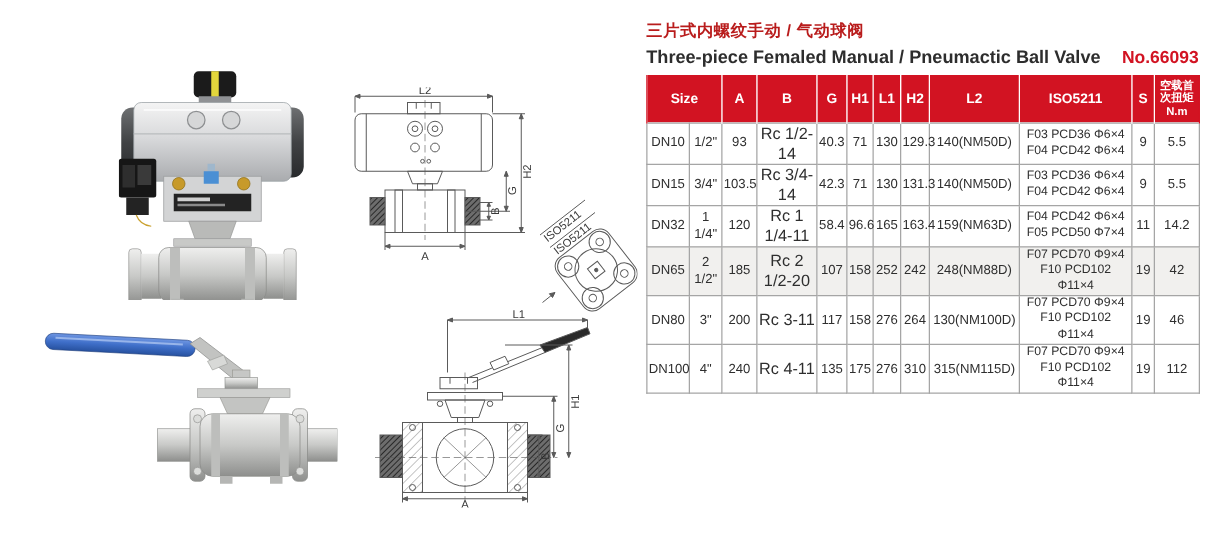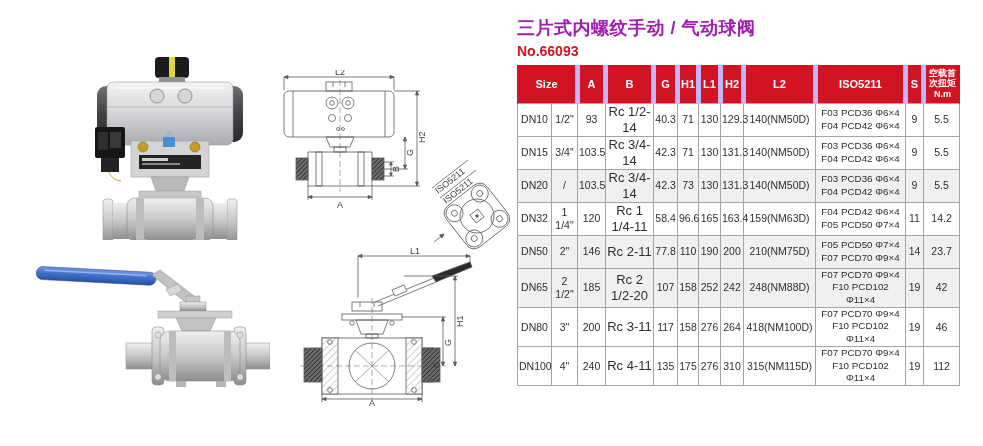--- a/index.html
+++ b/index.html
@@ -1,27 +1,27 @@
 <!DOCTYPE html>
 <html style="--accent: #d21322; --row-alt: #f1f0ee; --handle-blue: #3f6fc9;"><head>
 <meta charset="utf-8">
 <style>
 *{margin:0;padding:0;box-sizing:border-box}
 html,body{background:#fff;font-family:"Liberation Sans",sans-serif}
 .canvas{position:relative;width:983px;height:446px;background:#fff;overflow:hidden}
 .left-panel{position:absolute;left:0;top:0;width:512px;height:446px}
 .left-panel svg{position:absolute}
 .right-panel{position:absolute;left:517px;top:16px;width:442px}
-.title-cn{font-size:18px;font-weight:bold;color:#a21caf;letter-spacing:.5px}
+.title-cn{font-size:13px;font-weight:bold;color:#b91c1c;letter-spacing:.5px}
 .title-row{display:flex;justify-content:space-between;align-items:baseline;margin-top:3px}
 .title-en{font-size:14.5px;font-weight:bold;color:#2d2d2d}
 .model-no{font-size:14px;font-weight:bold;color:var(--accent,#d21322)}
 table.spec{border-collapse:collapse;table-layout:fixed;width:442px;margin-top:6px}
 .spec th{background:var(--accent,#d21322);color:#fff;font-size:11px;font-weight:bold;
-  border-left:5px solid #c4b5fd;border-right:1px solid #fff;height:38px;padding:0 1px;text-align:center}
+  border-left:1px solid #c4b5fd;border-right:1px solid #fff;height:38px;padding:0 1px;text-align:center}
 .spec th:first-child{border-left:1px solid var(--accent,#d21322)}
 .spec th:last-child{border-right:1px solid var(--accent,#d21322)}
 .spec th.torque{font-size:9px;line-height:1.2}
 .spec th.torque span{display:block}
 .spec td{border:1px solid #a5a5a5;font-size:10.5px;color:#2e2e2e;text-align:center;
   height:33px;padding:0 1px;line-height:1.2;background:#fff}
 .spec tr.shaded td{background:var(--row-alt,#f1f0ee)}
 .spec td.c-iso{font-size:9.8px;line-height:1.3}
 .spec td.c-b{font-size:13px}
 .dim{font-size:9px;fill:#3a3a3a;font-family:"Liberation Sans",sans-serif}
@@ -256,20 +256,21 @@
       <text class="dim" transform="translate(163,81) rotate(-90)">H1</text>
       <text class="dim" transform="translate(151,100) rotate(-90)">G</text>
       <text class="dim" transform="translate(139,122) rotate(-90)">B</text>
       <text class="dim" x="69" y="160">A</text>
     </svg>
   </div>
 
   <div class="right-panel">
     <div class="title-cn">三片式内螺纹手动 / 气动球阀</div>
     <div class="title-row">
+      <span class="title-en">Three-piece Femaled Manual / Pneumactic Ball Valve</span>
       <span class="model-no">No.66093</span>
     </div>
     <table class="spec">
       <colgroup>
         <col style="width:34px">
           <col style="width:26px">
           <col style="width:28px">
           <col style="width:48px">
         <col style="width:24px">
           <col style="width:21px">
@@ -327,72 +328,38 @@
     <td>130</td>
     <td>131.3</td>
     <td>140(NM50D)</td>
     <td class="c-iso">
       <div>F03 PCD36 Φ6×4</div>
       <div>F04 PCD42 Φ6×4</div>
     </td>
     <td>9</td>
     <td>5.5</td>
   </tr>
-          <tr class="shaded">
-    <td>DN20</td>
-    <td>/</td>
-    <td>103.5</td>
-    <td class="c-b">Rc 3/4-14</td>
-    <td>42.3</td>
-    <td>73</td>
-    <td>130</td>
-    <td>131.3</td>
-    <td>140(NM50D)</td>
-    <td class="c-iso">
-      <div>F03 PCD36 Φ6×4</div>
-      <div>F04 PCD42 Φ6×4</div>
-    </td>
-    <td>9</td>
-    <td>5.5</td>
-  </tr>
           <tr>
     <td>DN32</td>
     <td>1 1/4"</td>
     <td>120</td>
     <td class="c-b">Rc 1 1/4-11</td>
     <td>58.4</td>
     <td>96.6</td>
     <td>165</td>
     <td>163.4</td>
     <td>159(NM63D)</td>
     <td class="c-iso">
       <div>F04 PCD42 Φ6×4</div>
       <div>F05 PCD50 Φ7×4</div>
     </td>
     <td>11</td>
     <td>14.2</td>
   </tr>
           <tr class="shaded">
-    <td>DN50</td>
-    <td>2"</td>
-    <td>146</td>
-    <td class="c-b">Rc 2-11</td>
-    <td>77.8</td>
-    <td>110</td>
-    <td>190</td>
-    <td>200</td>
-    <td>210(NM75D)</td>
-    <td class="c-iso">
-      <div>F05 PCD50 Φ7×4</div>
-      <div>F07 PCD70 Φ9×4</div>
-    </td>
-    <td>14</td>
-    <td>23.7</td>
-  </tr>
-          <tr class="shaded">
     <td>DN65</td>
     <td>2 1/2"</td>
     <td>185</td>
     <td class="c-b">Rc 2 1/2-20</td>
     <td>107</td>
     <td>158</td>
     <td>252</td>
     <td>242</td>
     <td>248(NM88D)</td>
     <td class="c-iso">
@@ -404,21 +371,21 @@
   </tr>
           <tr>
     <td>DN80</td>
     <td>3"</td>
     <td>200</td>
     <td class="c-b">Rc 3-11</td>
     <td>117</td>
     <td>158</td>
     <td>276</td>
     <td>264</td>
-    <td>418(NM100D)</td>
+    <td>130(NM100D)</td>
     <td class="c-iso">
       <div>F07 PCD70 Φ9×4</div>
       <div>F10 PCD102 Φ11×4</div>
     </td>
     <td>19</td>
     <td>46</td>
   </tr>
           <tr>
     <td>DN100</td>
     <td>4"</td>

